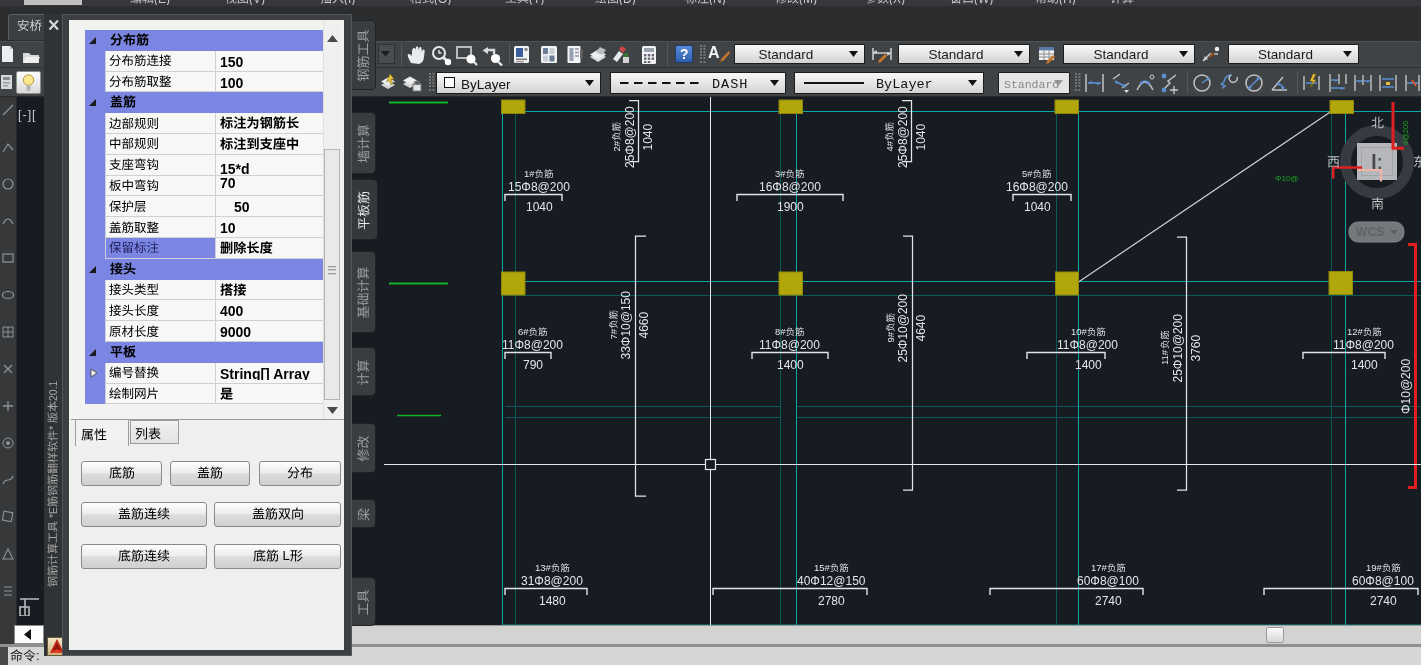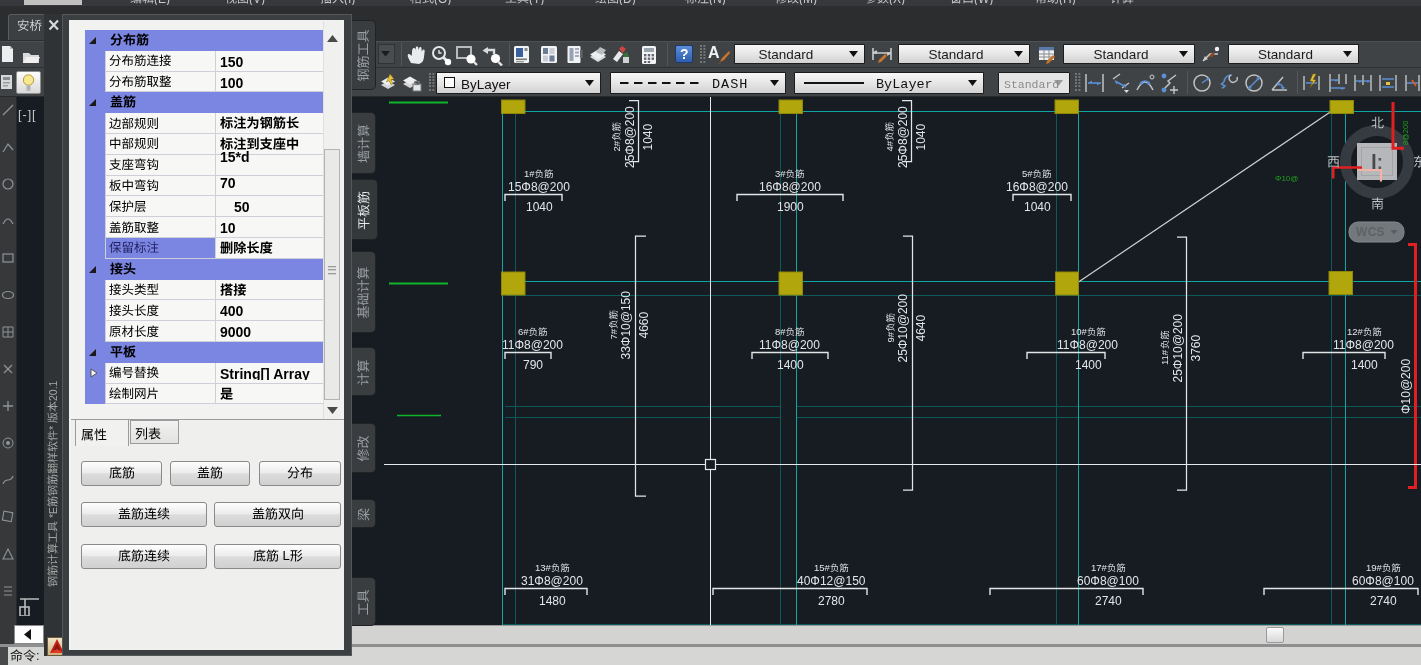--- a/index.html
+++ b/index.html
@@ -1247,21 +1247,21 @@
 <div style="position:absolute;left:108.5px;top:158.1px;line-height:0;">
     <svg width="51" height="13" viewBox="0 0 51 13" fill="#000">
       <g transform="translate(0 11.00) scale(0.012500 -0.012500)">
         <use href="#g72" x="0"></use>
         <use href="#g73" x="1000"></use>
         <use href="#g74" x="2000"></use>
         <use href="#g75" x="3000"></use>
       </g>
     </svg>
   </div>
-<div style="position:absolute;left:219.5px;top:149px;line-height:0;">
+<div style="position:absolute;left:219.5px;top:161px;line-height:0;">
     <svg width="31" height="14" viewBox="0 0 31 14" fill="#000">
       <text xml:space="preserve" x="0.0" y="13.2" font-size="14" font-family="Liberation Sans, sans-serif" font-weight="bold">15*d</text>
     </svg>
   </div>
 <div style="position:absolute;left:84.5px;top:175.6px;width:20.5px;height:20.8px;background:#7b85e2;"></div>
 <div style="position:absolute;left:105px;top:175.6px;width:110px;height:20.8px;background:#f7f7f5;border-bottom:1px solid #cfcfda;border-left:1px solid #cfcfda;"></div>
 <div style="position:absolute;left:215px;top:175.6px;width:107.5px;height:20.8px;background:#f7f7f5;border-bottom:1px solid #cfcfda;border-left:1px solid #cfcfda;"></div>
 <div style="position:absolute;left:108.5px;top:178.9px;line-height:0;">
     <svg width="51" height="13" viewBox="0 0 51 13" fill="#000">
       <g transform="translate(0 11.00) scale(0.012500 -0.012500)">

